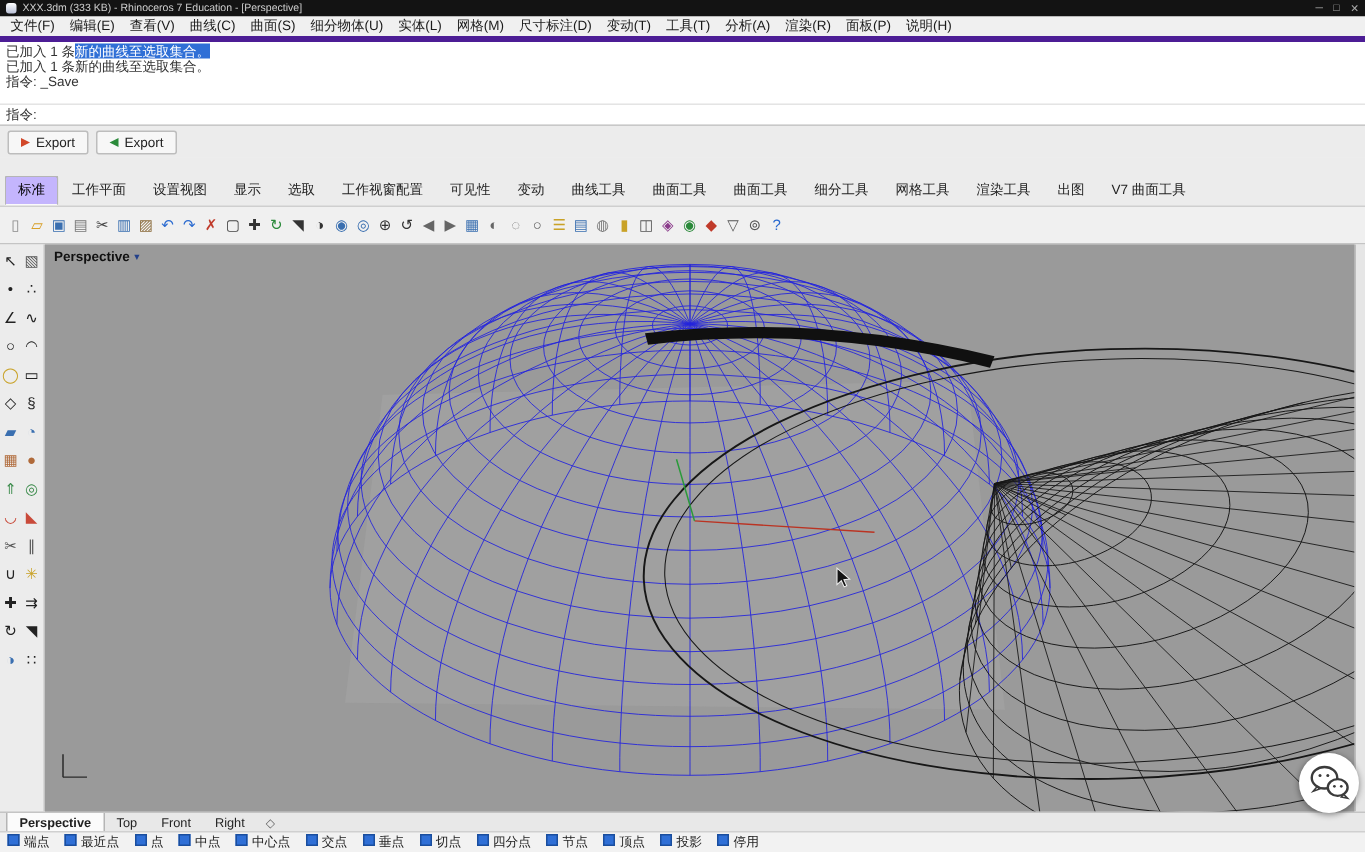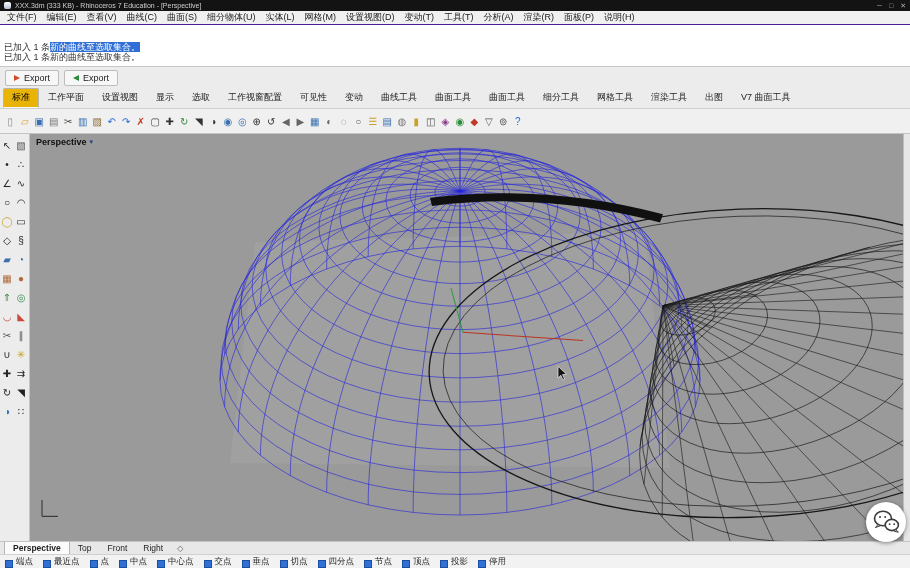--- a/index.html
+++ b/index.html
@@ -7,48 +7,48 @@
   .app { position:relative; width:910px; height:568px; background:#f0f0f0; overflow:hidden;
          display:flex; flex-direction:column; font-family:"Liberation Sans", sans-serif; }
 
   
   .titlebar { flex:0 0 11px; background:#131313; color:#cfcfcf; display:flex; align-items:center;
               gap:4px; padding:0 4px; font-size:7px; }
   .app-icon { width:7px; height:7px; border-radius:2px; background:linear-gradient(#ffffff,#b9c0d6); flex:0 0 auto; }
   .win-controls { margin-left:auto; display:flex; gap:7px; color:#a8a8a8; font-size:7px; }
 
   
-  .menubar { flex:0 0 14px; background:#f0f0f0; border-bottom:1px solid #4c1d95; display:flex;
+  .menubar { flex:0 0 14px; background:#f0f0f0; border-bottom:4px solid #4c1d95; display:flex;
              align-items:center; font-size:9px; color:#1a1a1a; padding-left:2px; }
   .menu-item { padding:0 5px; cursor:default; }
 
   
   .history { flex:0 0 41px; background:#ffffff; font-size:9px; line-height:10px; color:#333;
-             padding:17px 4px; overflow:hidden; }
+             padding:1px 4px; overflow:hidden; }
   .hl { background:#2f6fd6; color:#fff; }
   .prompt-row { flex:0 0 13px; background:#fff; border-top:1px solid #e4e4e4; display:flex;
                 align-items:center; font-size:9px; color:#333; padding:0 4px; }
   .prompt-row input { border:none; outline:none; flex:1; font-size:9px; height:11px;
                       padding-left:3px; font-family:"Liberation Sans", sans-serif; background:transparent; }
 
   
   .export-row { flex:0 0 22px; background:#ececec; border-top:1px solid #c8c8c8; display:flex;
                 align-items:center; gap:5px; padding:0 5px; }
   .xbtn { display:flex; align-items:center; gap:4px; font-size:9px; color:#222; padding:2px 8px;
           background:#f7f7f7; border:1px solid #bdbdbd; border-radius:2px; font-family:"Liberation Sans", sans-serif; }
   .arr { width:0; height:0; border-top:3.5px solid transparent; border-bottom:3.5px solid transparent; }
   .arr.export { border-left:6px solid #d2482a; }
   .arr.import { border-right:6px solid #2a8a3a; }
 
   
   .tabs-row { flex:0 0 19px; background:#ececec; display:flex; align-items:flex-end; padding:0 3px;
               border-bottom:1px solid #cfcfcf; font-size:9px; color:#222; }
   .tab { padding:2px 8px 3px; border:1px solid transparent; white-space:nowrap; }
-  .tab.active { background:#eab308; border:1px solid #b5b5b5; border-bottom-color:#fafafa;
-                border-radius:2px 2px 0 0; color:#000; }
+  .tab.active { background:#c4b5fd; border:1px solid #b5b5b5; border-bottom-color:#fafafa;
+                border-radius:2px 2px 0 0; color:#000;margin-top:12px; }
 
   
   .icons-row { flex:0 0 25px; background:#f0f0f0; border-bottom:1px solid #c4c4c4; display:flex;
                align-items:center; padding-left:3px; }
   .tbicon { width:14.5px; text-align:center; font-size:10px; line-height:15px; cursor:default; }
 
   
   .main { flex:1 1 auto; min-height:0; display:flex; }
   .sidebar { flex:0 0 30px; background:#ececec; border-right:1px solid #c4c4c4; display:flex;
              flex-wrap:wrap; align-content:flex-start; padding-top:2px; }
@@ -63,21 +63,21 @@
   
   .vp-tabs { flex:0 0 13px; background:#e8e8e8; border-top:1px solid #c4c4c4; display:flex;
              align-items:stretch; font-size:8.5px; color:#222; padding-left:4px; }
   .vptab { padding:0 8px; display:flex; align-items:center; }
   .vptab.active { background:#fbfbfb; border-left:1px solid #b5b5b5; border-right:1px solid #b5b5b5; font-weight:bold; }
   .vp-extra { display:flex; align-items:center; padding:0 6px; color:#666; font-size:8px; }
 
   
   .statusbar { flex:0 0 14px; background:#f2f2f2; border-top:1px solid #d0d0d0; display:flex;
                align-items:center; font-size:8.5px; color:#222; padding-left:5px; gap:10px; }
-  .osnap { display:flex; align-items:flex-end; gap:3px; white-space:nowrap; }
+  .osnap { display:flex; align-items:flex-start; gap:3px; white-space:nowrap; }
   .cb { width:8px; height:8px; background:#2f6fd6; border:1px solid #1a4e9e; flex:0 0 auto; }
 
   
   .wechat { position:absolute; left:866px; top:502px; width:40px; height:40px; background:#fff;
             border-radius:50%; box-shadow:0 1px 4px rgba(0,0,0,.45); display:flex; align-items:center;
             justify-content:center; }
 </style>
 </head>
 <body>
 
@@ -96,36 +96,41 @@
   <div class="menubar">
 
   <span class="menu-item">文件(F)</span>
       <span class="menu-item">编辑(E)</span>
       <span class="menu-item">查看(V)</span>
       <span class="menu-item">曲线(C)</span>
       <span class="menu-item">曲面(S)</span>
       <span class="menu-item">细分物体(U)</span>
       <span class="menu-item">实体(L)</span>
       <span class="menu-item">网格(M)</span>
-      <span class="menu-item">设置视图(D)</span>
+      <span class="menu-item">尺寸标注(D)</span>
       <span class="menu-item">变动(T)</span>
       <span class="menu-item">工具(T)</span>
       <span class="menu-item">分析(A)</span>
       <span class="menu-item">渲染(R)</span>
       <span class="menu-item">面板(P)</span>
       <span class="menu-item">说明(H)</span>
     </div>
 
   <div class="history">
     <div class="hline">
       <span>已加入 1 条</span><span class="hl">新的曲线至选取集合。</span>
     </div>
     <div class="hline">已加入 1 条新的曲线至选取集合。</div>
-  </div>
-
+    <div class="hline">指令: _Save</div>
+  </div>
+
+  <div class="prompt-row">
+    <span>指令:</span>
+    <input value="" style="">
+  </div>
 
   <div class="export-row">
     <button class="xbtn">
       <span class="arr export"></span>
       <span>Export</span>
     </button>
     <button class="xbtn">
       <span class="arr import"></span>
       <span>Export</span>
     </button>

